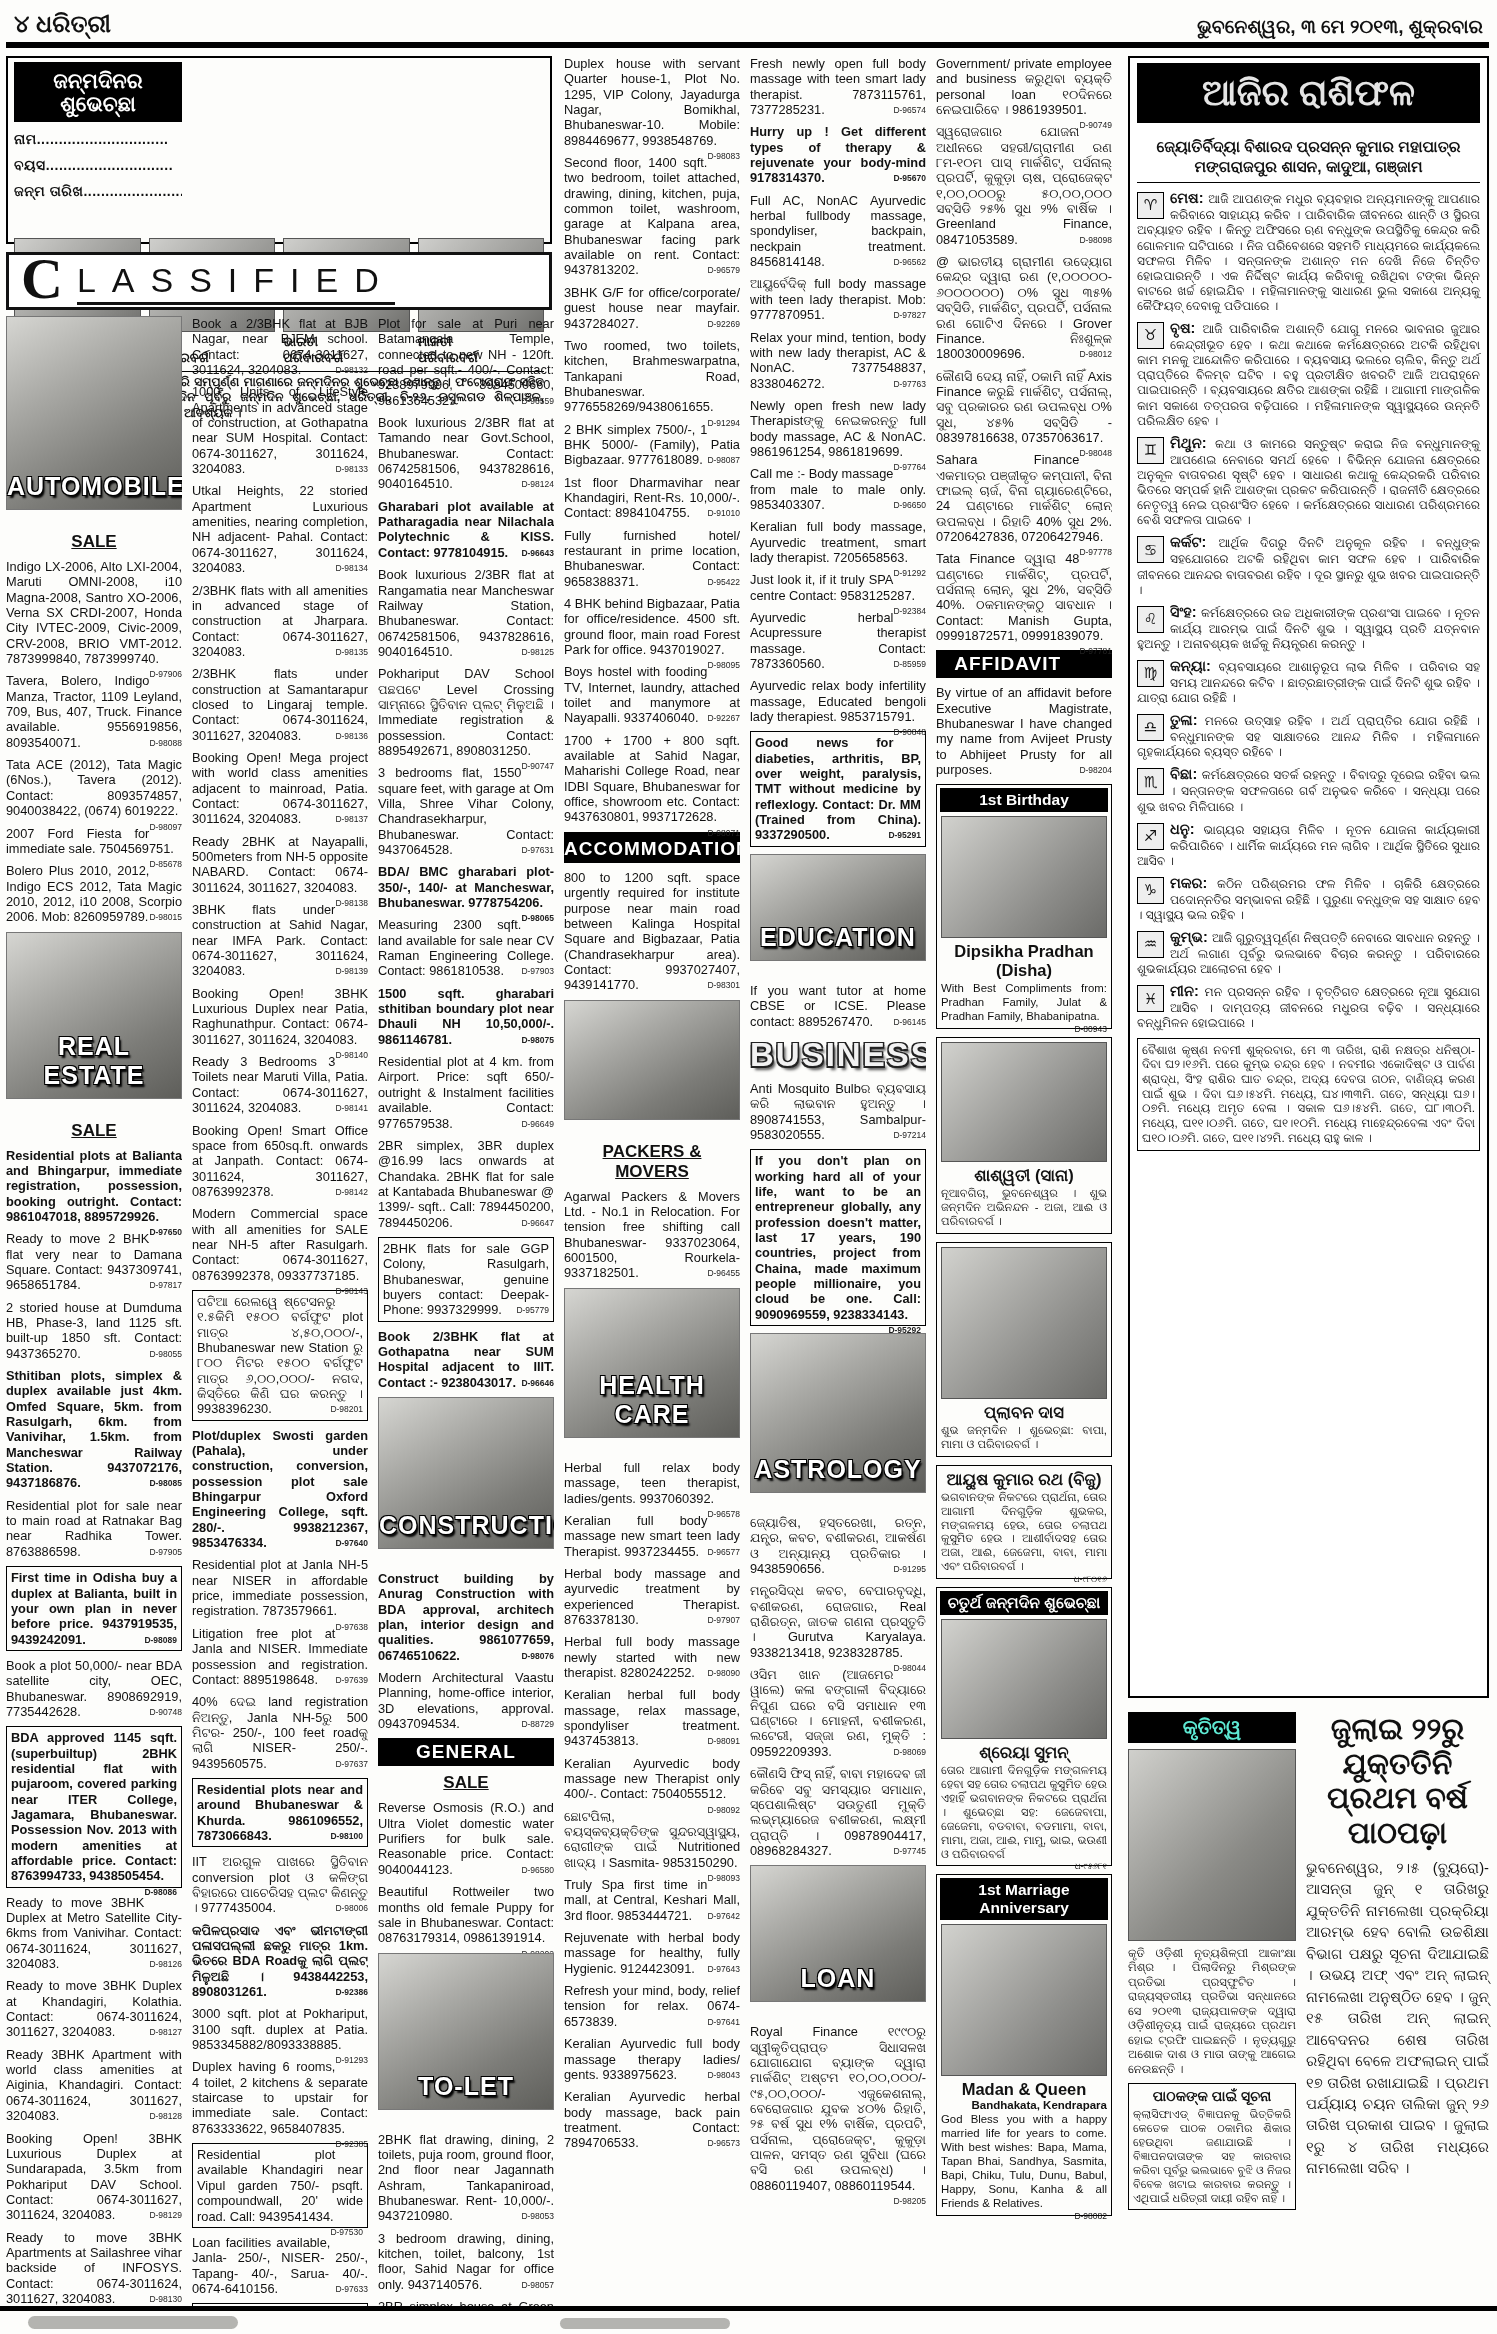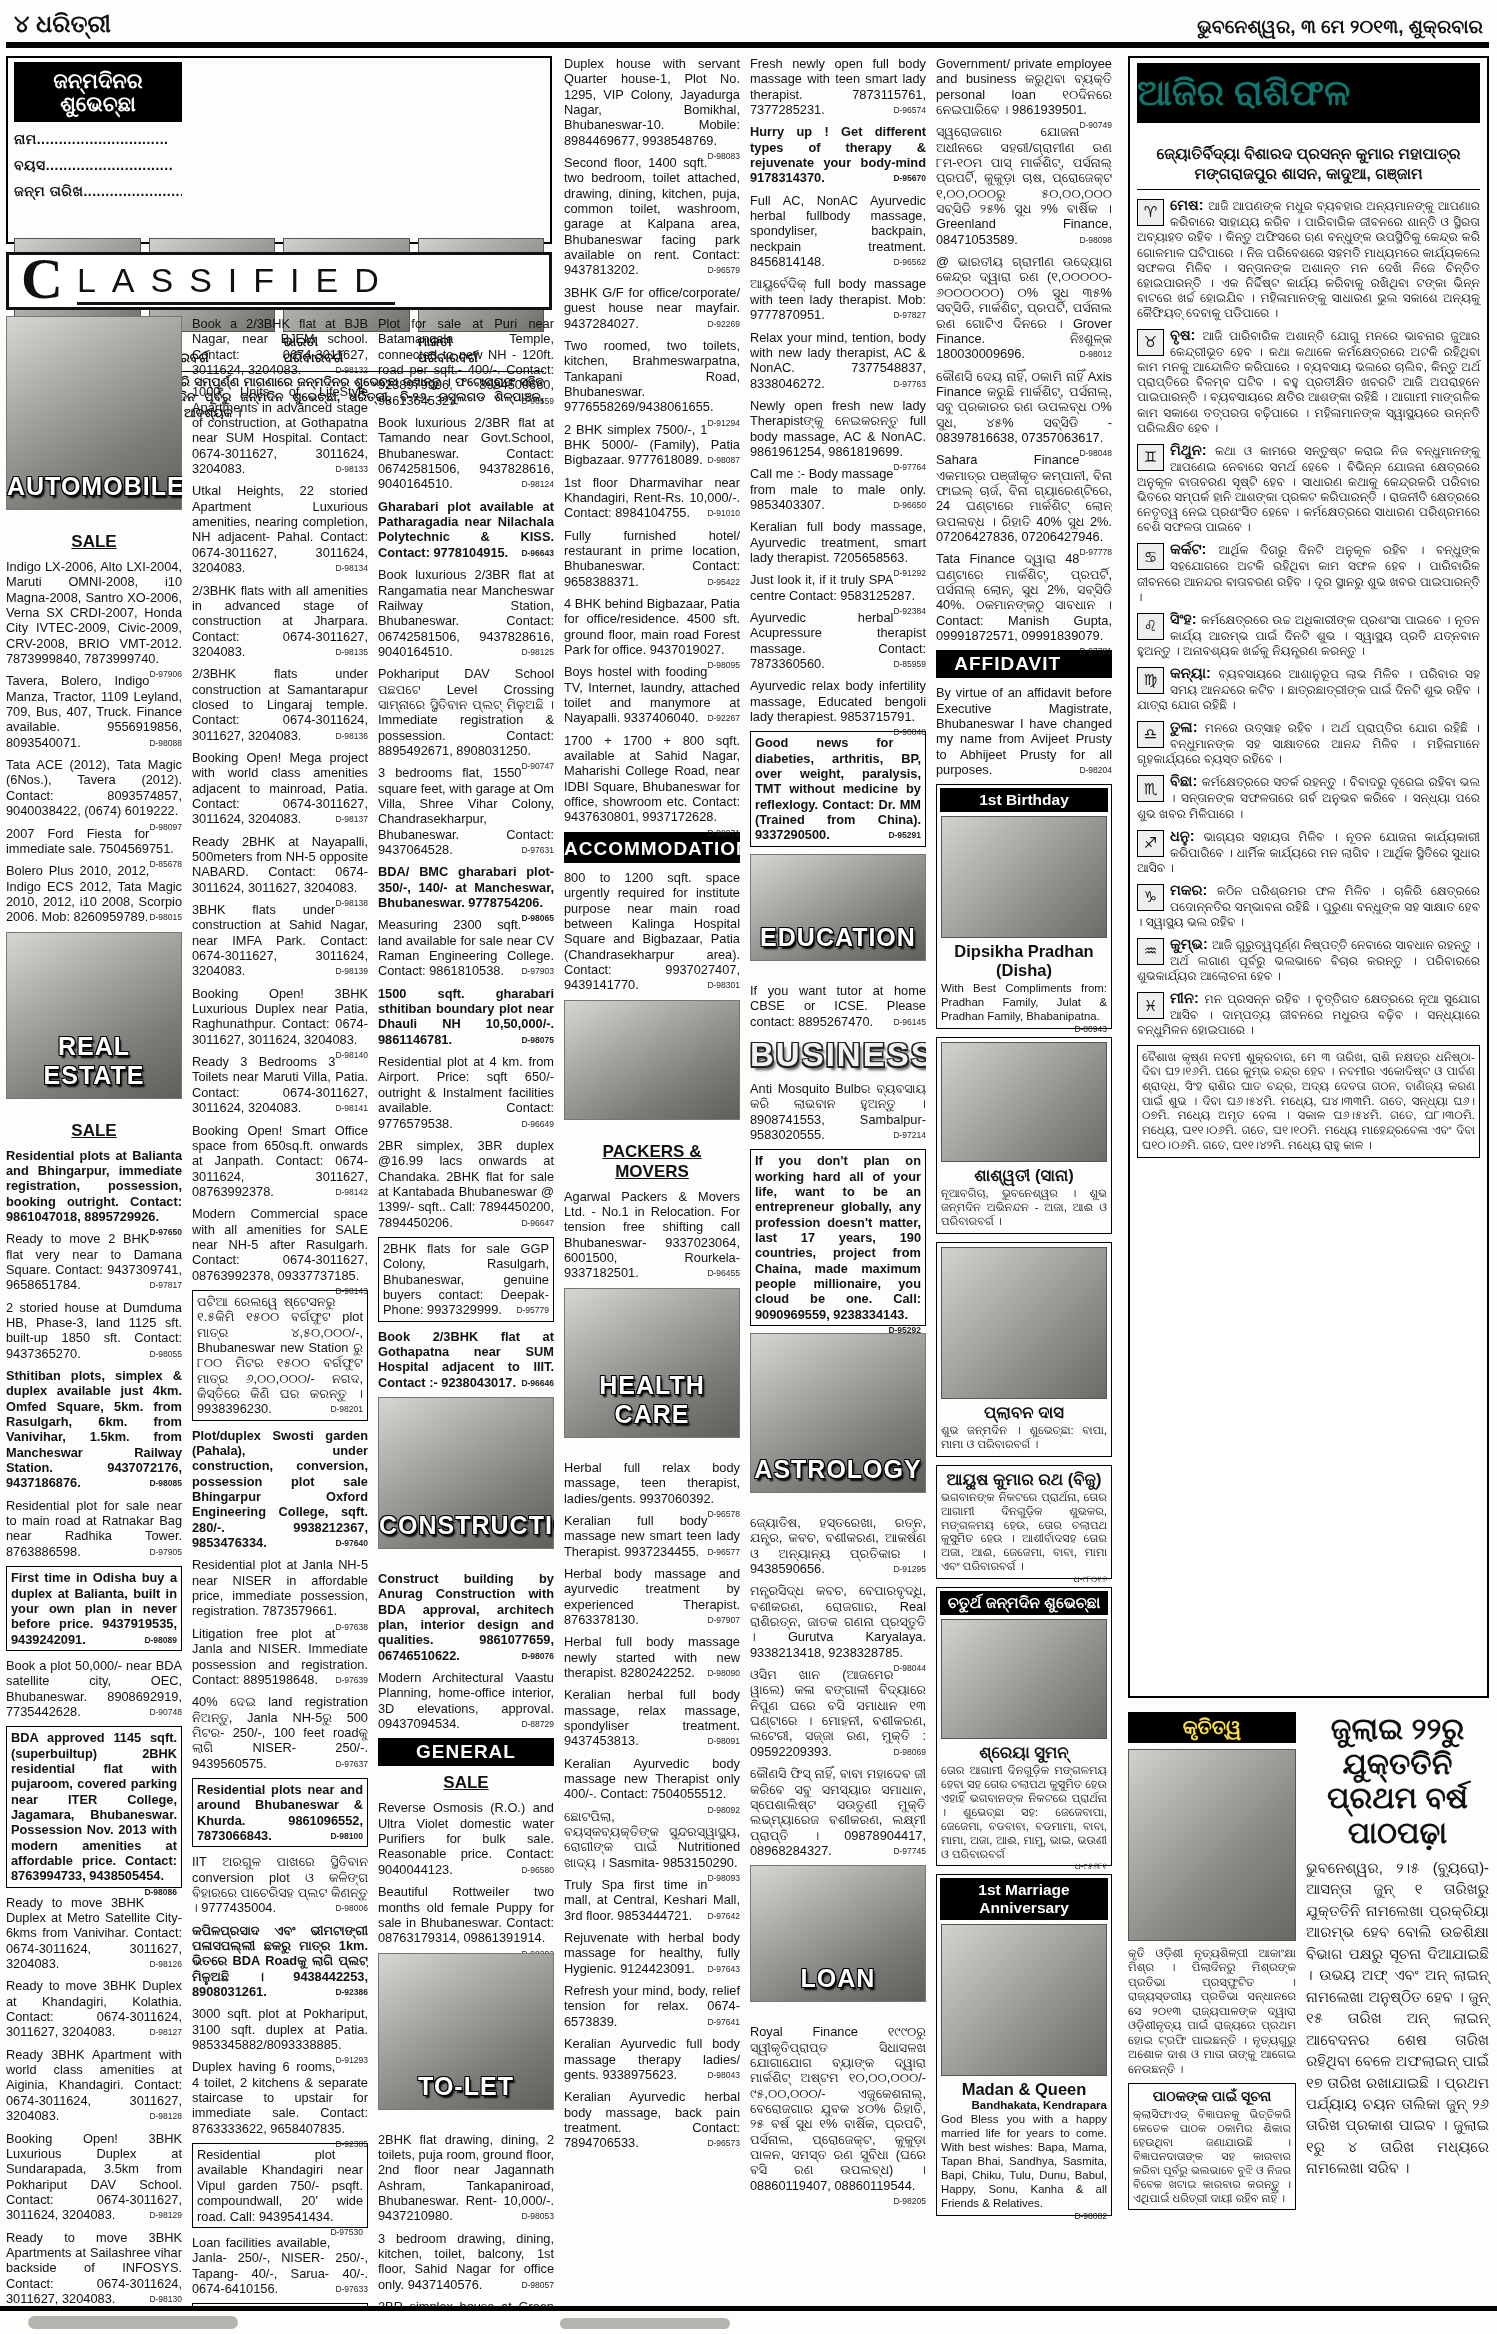--- a/index.html
+++ b/index.html
@@ -52,34 +52,34 @@
   .pbox{border:1.5px solid #000;padding:4px;margin-bottom:8px;}
   .pbox .ptitle{background:#000;color:#fff;font-weight:bold;text-align:center;font-size:15.5px;padding:3px 0;margin:-1px -1px 4px -1px;}
   .pbox .pphoto{border:1px solid #555;background:linear-gradient(135deg,#d2d2ce,#8d8d8a 65%,#6b6b68);margin:0 auto 4px auto;}
   .pbox .pname{text-align:center;font-weight:bold;font-size:16.5px;}
   .pbox .psub{text-align:right;font-weight:bold;font-size:11.5px;}
   .pbox .ptext{font-size:11.4px;line-height:1.22;text-align:justify;margin-top:2px;}
   .pbox .adid{float:right;font-size:8.5px;}
   
   #horo{position:absolute;left:1128px;top:56px;width:361px;height:1642px;border:2px solid #000;
     box-sizing:border-box;padding:5px 7px;overflow:hidden;background:#fff;}
-  #horo .htitle{background:#000;color:#0f766e;font-weight:bold;font-size:36px;
-    padding:9px 0;margin-bottom:21px;}
+  #horo .htitle{background:#000;color:#e5e5e5;text-align:center;font-weight:bold;font-size:36px;
+    padding:9px 0;margin-bottom:14px;}
   #horo .hastro1,#horo .hastro2{text-align:center;font-weight:bold;font-size:15.5px;line-height:1.3;}
   #horo .hsep{border-bottom:1.5px solid #000;margin:5px 0 7px 0;}
   .sign{font-size:12.2px;line-height:1.24;text-align:justify;margin-bottom:6px;}
   .sign .zic{float:left;width:25px;height:25px;border:1px solid #000;margin:2px 6px 1px 0;
     display:flex;align-items:center;justify-content:center;font-size:15px;background:#eee;}
   .sign b{font-size:14.5px;}
   #panch{border:1.5px solid #000;padding:4px;font-size:11.8px;line-height:1.25;text-align:justify;margin-top:4px;}
   
   #lowright{position:absolute;left:1128px;top:1712px;width:361px;height:592px;display:flex;gap:10px;}
   #lr-left{width:168px;flex:0 0 168px;}
   #lr-right{flex:1;}
-  #krit-bar{background:#000;color:#fde047;font-weight:bold;text-align:center;font-size:20px;padding:4px 0;margin-bottom:6px;}
+  #krit-bar{background:#000;color:#5eead4;font-weight:bold;text-align:center;font-size:20px;padding:4px 0;margin-bottom:6px;}
   #krit-photo{height:190px;border:1px solid #555;background:linear-gradient(135deg,#d0d0cc,#8a8a86 60%,#676764);margin-bottom:5px;}
   #krit-text{font-size:11.6px;line-height:1.25;text-align:justify;}
   #notice{border:1.5px solid #000;margin-top:7px;padding:4px;}
   #notice .ntitle{text-align:center;font-weight:bold;font-size:14px;margin-bottom:2px;}
   #notice .ntext{font-size:11.2px;line-height:1.25;text-align:justify;}
   #headline{font-size:30px;font-weight:bold;text-align:center;line-height:1.15;margin-bottom:8px;}
   #newsbody{font-size:14.8px;line-height:1.45;text-align:justify;}
   
   #botrule{position:absolute;left:0;top:2306px;width:100%;height:5px;background:#000;}
   .pill{position:absolute;background:#b4b4b0;border-radius:8px;}

